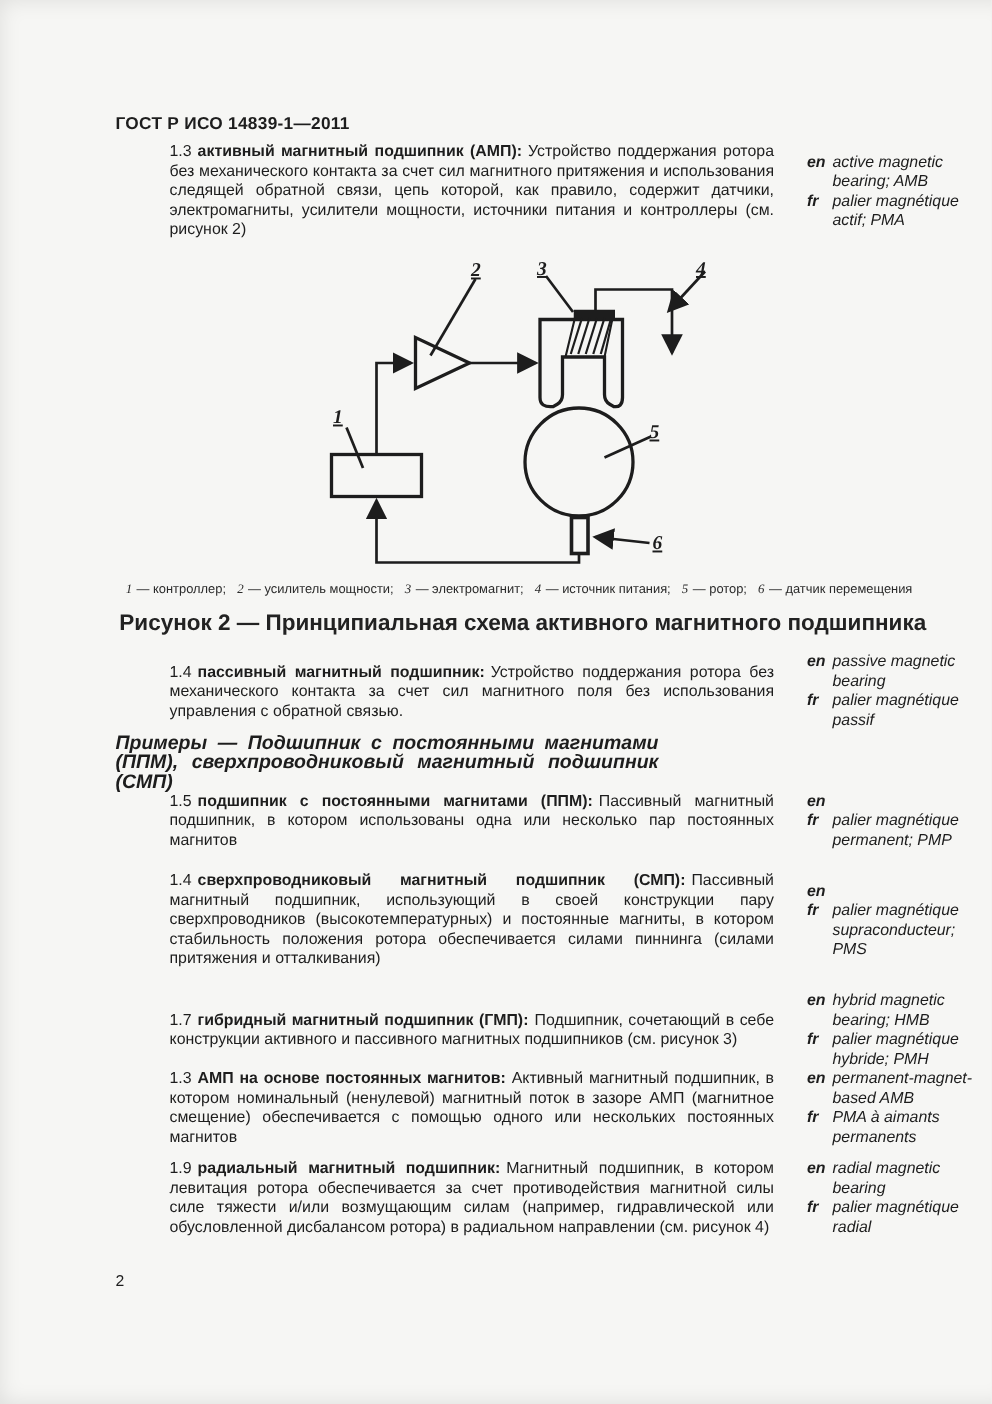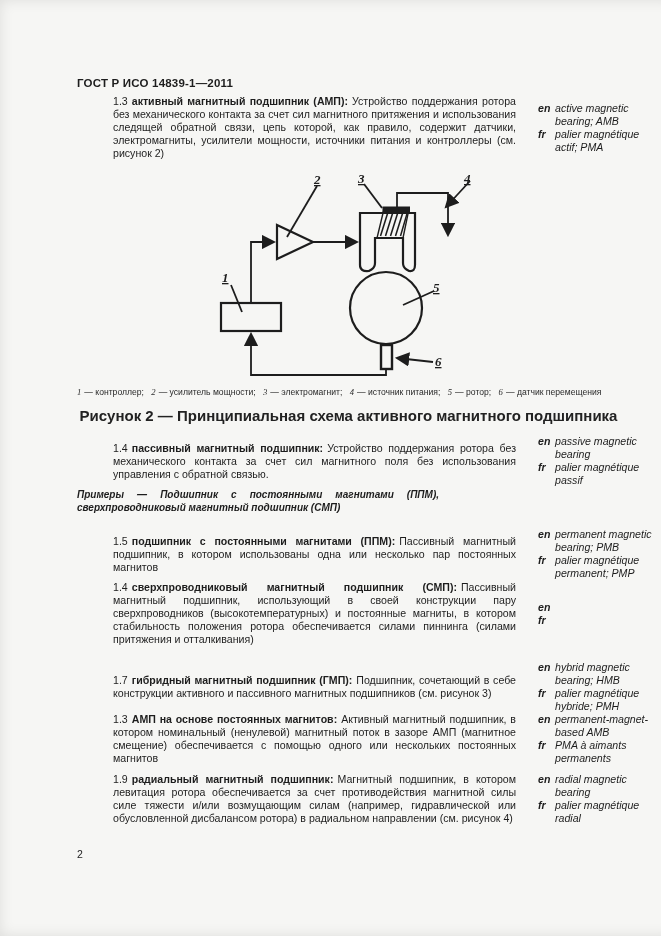--- a/index.html
+++ b/index.html
@@ -34,28 +34,28 @@
   .def-main .term{margin-right:4px;font-weight:bold;}
   .def-trans{
     margin-left:22px;width:118px;flex:none;
     font-size:10.6px;line-height:13px;
   }
   .trans-row{display:flex;font-style:italic;}
   .trans-row .lang{width:17px;flex:none;font-weight:bold;}
   .trans-row .ttext{flex:1;}
   .example{
     position:absolute;left:77px;top:488px;width:362px;
-    font-size:10px;line-height:13px;
+    font-size:13px;line-height:13px;
     font-weight:bold;font-style:italic;
     text-align:justify;
   }
   .figwrap{position:absolute;left:170px;top:172px;width:320px;height:215px;}
   .legend{
     position:absolute;left:77px;top:387px;width:543px;
-    font-size:8.6px;line-height:10px;color:#2a2a2a;
+    font-size:8.6px;line-height:10px;text-align:center;color:#2a2a2a;
     white-space:nowrap;
   }
   .leg-item{margin-right:5px;}
   .leg-num{font-style:italic;font-family:"Liberation Serif",serif;margin-right:3px;}
   .caption{
     position:absolute;left:77px;top:407px;width:543px;
     font-size:15px;font-weight:bold;text-align:center;color:#222;
   }
   .pagenum{
     position:absolute;left:77px;top:848px;
@@ -174,39 +174,39 @@
 
   <div class="example">Примеры — Подшипник с постоянными магнитами (ППМ), сверхпроводниковый магнитный подшипник (СМП)</div>
 
   <div class="def" style="top:528px">
     <div class="def-main">
       <span class="num">1.5</span><b class="term">подшипник с постоянными магнитами (ППМ):</b><span>Пассивный магнитный подшипник, в котором использованы одна или несколько пар постоянных магнитов</span>
     </div>
     <div class="def-trans">
       <div class="trans-row">
           <span class="lang">en</span>
-          <span class="ttext">permanent magnetic bearing; PMB</span>
         </div>
       <div class="trans-row">
           <span class="lang">fr</span>
           <span class="ttext">palier magnétique permanent; PMP</span>
         </div>
     </div>
   </div>
 
   <div class="def" style="top:581px">
     <div class="def-main">
       <span class="num">1.4</span><b class="term">сверхпроводниковый магнитный подшипник (СМП):</b><span>Пассивный магнитный подшипник, использующий в своей конструкции пару сверхпроводников (высокотемпературных) и постоянные магниты, в котором стабильность положения ротора обеспечивается силами пиннинга (силами притяжения и отталкивания)</span>
     </div>
     <div class="def-trans">
       <div class="trans-row">
           <span class="lang">en</span>
         </div>
       <div class="trans-row">
           <span class="lang">fr</span>
+          <span class="ttext">palier magnétique supraconducteur; PMS</span>
         </div>
     </div>
   </div>
 
   <div class="def" style="top:661px">
     <div class="def-main">
       <span class="num">1.7</span><b class="term">гибридный магнитный подшипник (ГМП):</b><span>Подшипник, сочетающий в себе конструкции активного и пассивного магнитных подшипников (см. рисунок 3)</span>
     </div>
     <div class="def-trans">
       <div class="trans-row">

